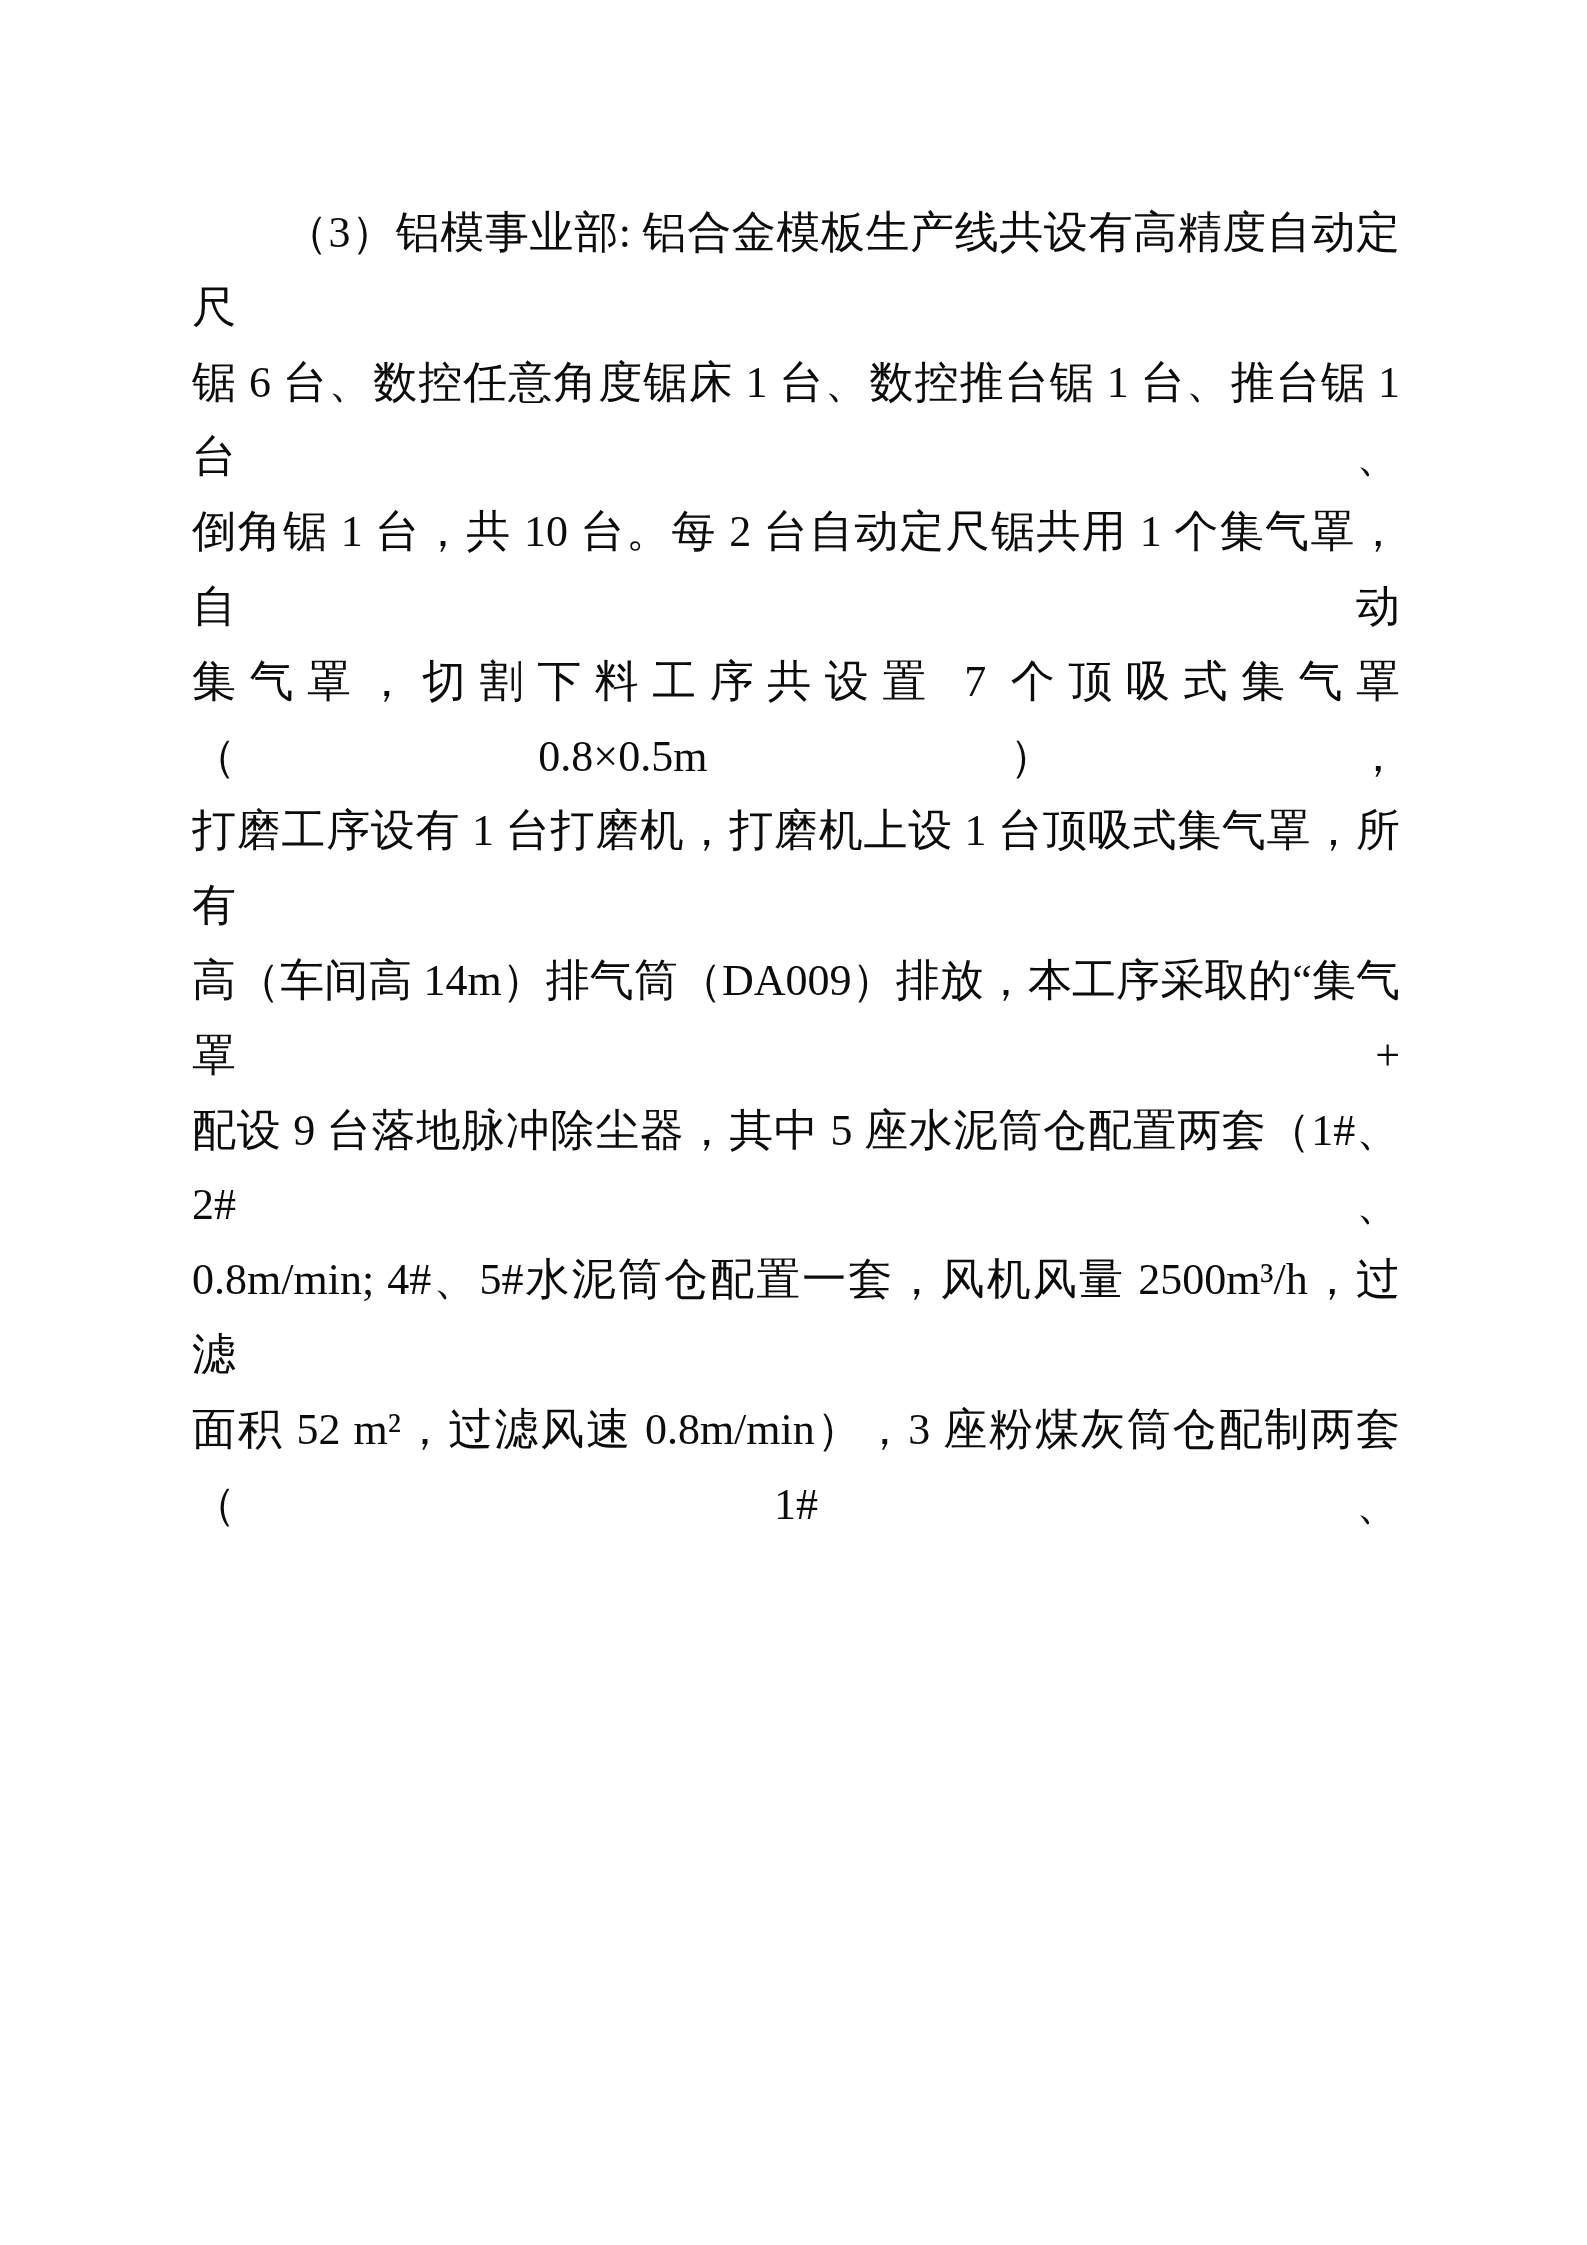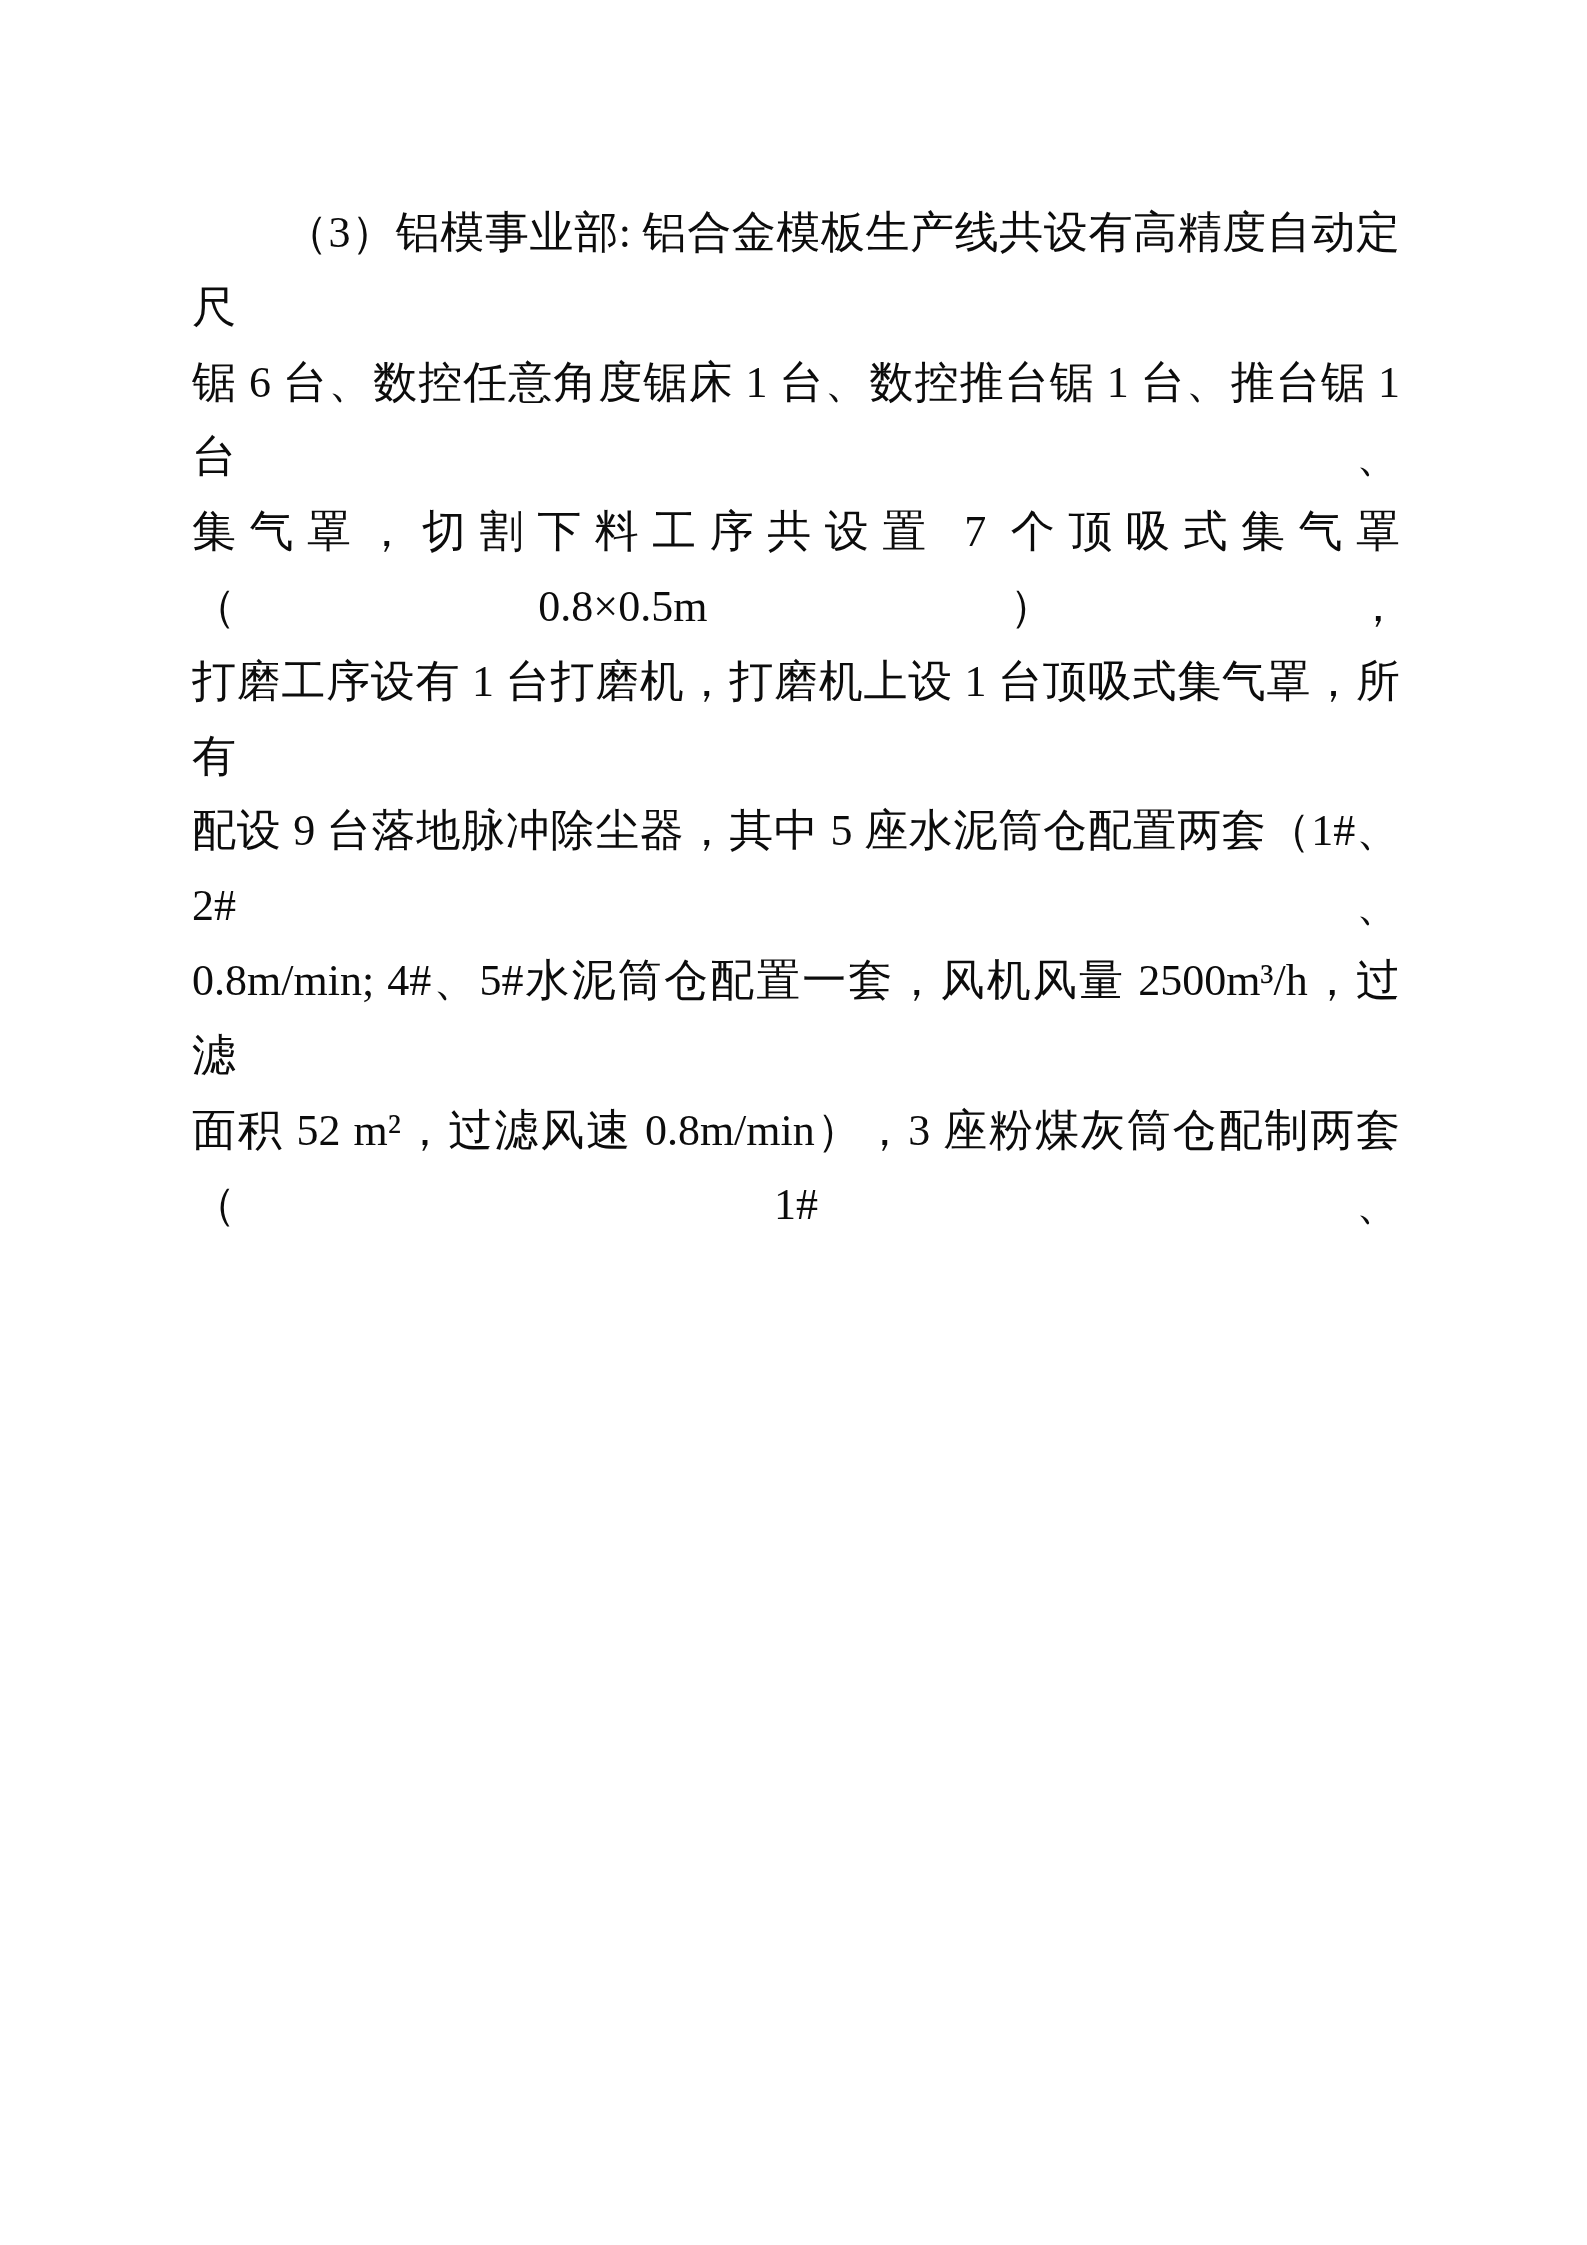--- a/index.html
+++ b/index.html
@@ -39,20 +39,22 @@
     text-indent: 92px;
   }
 </style>
 </head>
 <body>
 
 <div class="page">
   <div class="doc-body">
     <p class="ln jl indent">（3）铝模事业部: 铝合金模板生产线共设有高精度自动定尺</p>
     <p class="ln jl">锯 6 台、数控任意角度锯床 1 台、数控推台锯 1 台、推台锯 1 台、</p>
+    <p class="ln jl">倒角锯 1 台，共 10 台。每 2 台自动定尺锯共用 1 个集气罩，自动</p>
     <p class="ln jl">集气罩，切割下料工序共设置 7 个顶吸式集气罩（0.8×0.5m），</p>
     <p class="ln jl">打磨工序设有 1 台打磨机，打磨机上设 1 台顶吸式集气罩，所有</p>
+    <p class="ln jl">高（车间高 14m）排气筒（DA009）排放，本工序采取的“集气罩+</p>
     <p class="ln jl">配设 9 台落地脉冲除尘器，其中 5 座水泥筒仓配置两套（1#、2#、</p>
     <p class="ln jl">0.8m/min; 4#、5#水泥筒仓配置一套，风机风量 2500m³/h，过滤</p>
     <p class="ln jl">面积 52 m²，过滤风速 0.8m/min），3 座粉煤灰筒仓配制两套（1#、</p>
 
   </div>
 </div>
 
 </body></html>

